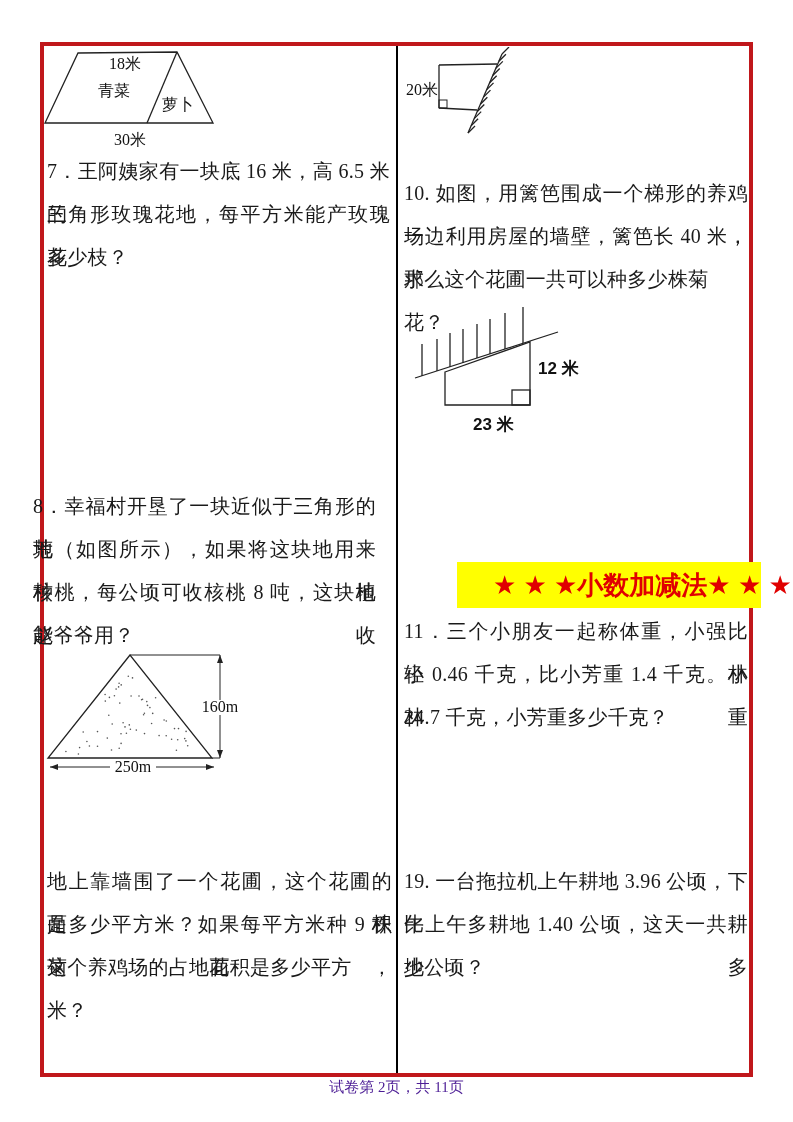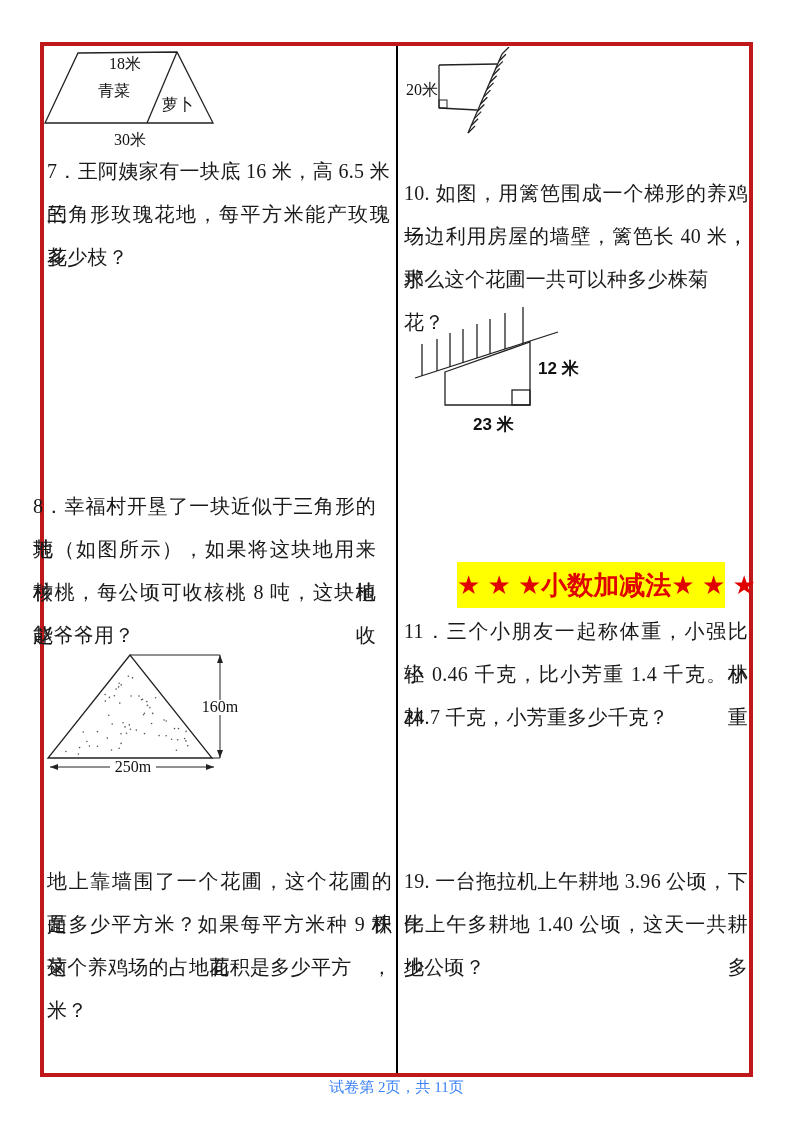--- a/index.html
+++ b/index.html
@@ -8,23 +8,23 @@
   .frame{position:absolute;left:40px;top:42px;width:713px;height:1035px;
          border:4px solid #c0171b;box-sizing:border-box;background:#fff;}
   .divider{position:absolute;left:396px;top:46px;width:2px;height:1027px;background:#000;}
   .fig{position:absolute;}
   .prob{position:absolute;font-size:20px;line-height:43px;letter-spacing:.3px;}
   .prob .ln{height:43px;}
   .prob .ln.j{text-align:justify;text-align-last:justify;}
   .section-hd{position:absolute;left:457px;top:562px;width:268px;height:46px;
       background:#ffff00;color:#e00000;font-weight:bold;font-size:26px;
       font-family:"Liberation Sans","DejaVu Sans",sans-serif;
-      text-align:center;line-height:46px;white-space:nowrap;}
+      text-align:center;line-height:46px;white-space:nowrap;padding-left:36px;}
   .footer{position:absolute;left:0;width:793px;top:1078px;text-align:center;
-      font-size:15px;color:#3b82f6;}
+      font-size:15px;color:#4c1d95;}
   svg text{fill:#111;}
   .figlabel{font-size:16px;font-family:"Liberation Serif","DejaVu Serif",serif;}
   .figlabel-bold{font-size:17px;font-weight:bold;font-family:"Liberation Sans","DejaVu Sans",sans-serif;}
   line,polyline,path{stroke:#222;stroke-width:1.3;fill:none;}
   .thin{stroke-width:1;}
 </style>
 </head>
 <body>
 
 <div class="frame"></div>

